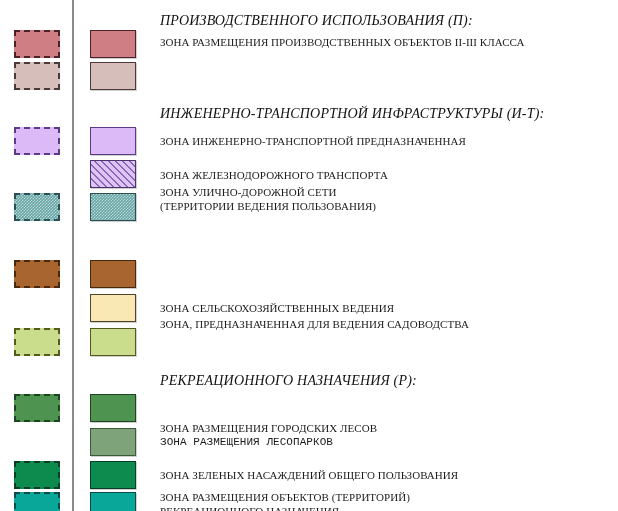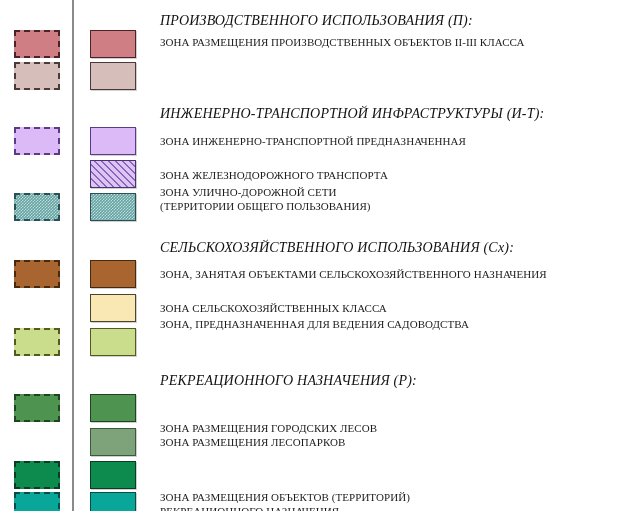--- a/index.html
+++ b/index.html
@@ -121,48 +121,47 @@
       <span class="ln">ЗОНА ИНЖЕНЕРНО-ТРАНСПОРТНОЙ ПРЕДНАЗНАЧЕННАЯ</span>
     </div>
     <div class="sw sw-right tex-hatch" style="top: 160px; background-color: rgb(221, 196, 243); border-color: rgb(74, 52, 112);"></div>
     <div class="label" style="top: 169px;">
       <span class="ln">ЗОНА ЖЕЛЕЗНОДОРОЖНОГО ТРАНСПОРТА</span>
     </div>
     <div class="sw sw-left tex-stipple" style="top: 193px; background-color: rgb(99, 163, 164); border-color: rgb(44, 79, 85);"></div>
     <div class="sw sw-right tex-stipple" style="top: 193px; background-color: rgb(99, 163, 164); border-color: rgb(44, 79, 85);"></div>
     <div class="label" style="top: 178px; margin-top: 8px;">
       <span class="ln">ЗОНА УЛИЧНО-ДОРОЖНОЙ СЕТИ</span>
-      <span class="ln">(ТЕРРИТОРИИ ОБЩЕГО ПОЛЬЗОВАНИЯ)</span>
+      <span class="ln">(ТЕРРИТОРИИ ВЕДЕНИЯ ПОЛЬЗОВАНИЯ)</span>
     </div>
-    <div class="section-head" style="top: 240px;">СЕЛЬСКОХОЗЯЙСТВЕННОГО ИСПОЛЬЗОВАНИЯ (Сх):</div>
     <div class="sw sw-left" style="top: 260px; background-color: rgb(169, 101, 47); border-color: rgb(70, 41, 15);"></div>
     <div class="sw sw-right" style="top: 260px; background-color: rgb(169, 101, 47); border-color: rgb(70, 41, 15);"></div>
-    <div class="label" style="top: 268px;">
-      <span class="ln">ЗОНА, ЗАНЯТАЯ ОБЪЕКТАМИ СЕЛЬСКОХОЗЯЙСТВЕННОГО НАЗНАЧЕНИЯ</span>
-    </div>
     <div class="sw sw-right" style="top: 294px; background-color: rgb(249, 231, 180); border-color: rgb(77, 69, 41);"></div>
     <div class="label" style="top: 302px;">
-      <span class="ln">ЗОНА СЕЛЬСКОХОЗЯЙСТВЕННЫХ КЛАССА</span>
+      <span class="ln">ЗОНА СЕЛЬСКОХОЗЯЙСТВЕННЫХ ВЕДЕНИЯ</span>
     </div>
     <div class="sw sw-left" style="top: 328px; background-color: rgb(201, 221, 141); border-color: rgb(83, 89, 31);"></div>
     <div class="sw sw-right" style="top: 328px; background-color: rgb(201, 221, 141); border-color: rgb(83, 89, 31);"></div>
     <div class="label" style="top: 318px;">
       <span class="ln">ЗОНА, ПРЕДНАЗНАЧЕННАЯ ДЛЯ ВЕДЕНИЯ САДОВОДСТВА</span>
     </div>
     <div class="section-head" style="top: 373px;">РЕКРЕАЦИОННОГО НАЗНАЧЕНИЯ (Р):</div>
     <div class="sw sw-left" style="top: 394px; background-color: rgb(79, 147, 80); border-color: rgb(31, 68, 34);"></div>
     <div class="sw sw-right" style="top: 394px; background-color: rgb(79, 147, 80); border-color: rgb(31, 68, 34);"></div>
     <div class="label" style="top: 422px;">
       <span class="ln">ЗОНА РАЗМЕЩЕНИЯ ГОРОДСКИХ ЛЕСОВ</span>
     </div>
     <div class="sw sw-right" style="top: 428px; background-color: rgb(126, 163, 123); border-color: rgb(59, 90, 60);"></div>
-    <div class="label" style="top: 436px;">
+    <div class="label" style="top: 436px; font-family: Liberation Mono, monospace;">
       <span class="ln">ЗОНА РАЗМЕЩЕНИЯ ЛЕСОПАРКОВ</span>
     </div>
     <div class="sw sw-left" style="top: 461px; background-color: rgb(13, 138, 77); border-color: rgb(10, 61, 35);"></div>
     <div class="sw sw-right" style="top: 461px; background-color: rgb(13, 138, 77); border-color: rgb(10, 61, 35);"></div>
+    <div class="label" style="top: 469px;">
+      <span class="ln">ЗОНА ЗЕЛЕНЫХ НАСАЖДЕНИЙ ОБЩЕГО ПОЛЬЗОВАНИЯ</span>
+    </div>
     <div class="sw sw-left" style="top: 492px; background-color: rgb(9, 167, 154); border-color: rgb(10, 74, 71);"></div>
     <div class="sw sw-right" style="top: 492px; background-color: rgb(9, 167, 154); border-color: rgb(10, 74, 71);"></div>
     <div class="label" style="top: 491px;">
       <span class="ln">ЗОНА РАЗМЕЩЕНИЯ ОБЪЕКТОВ (ТЕРРИТОРИЙ)</span>
       <span class="ln">РЕКРЕАЦИОННОГО НАЗНАЧЕНИЯ</span>
     </div>
   </div>
 
 </body></html>

